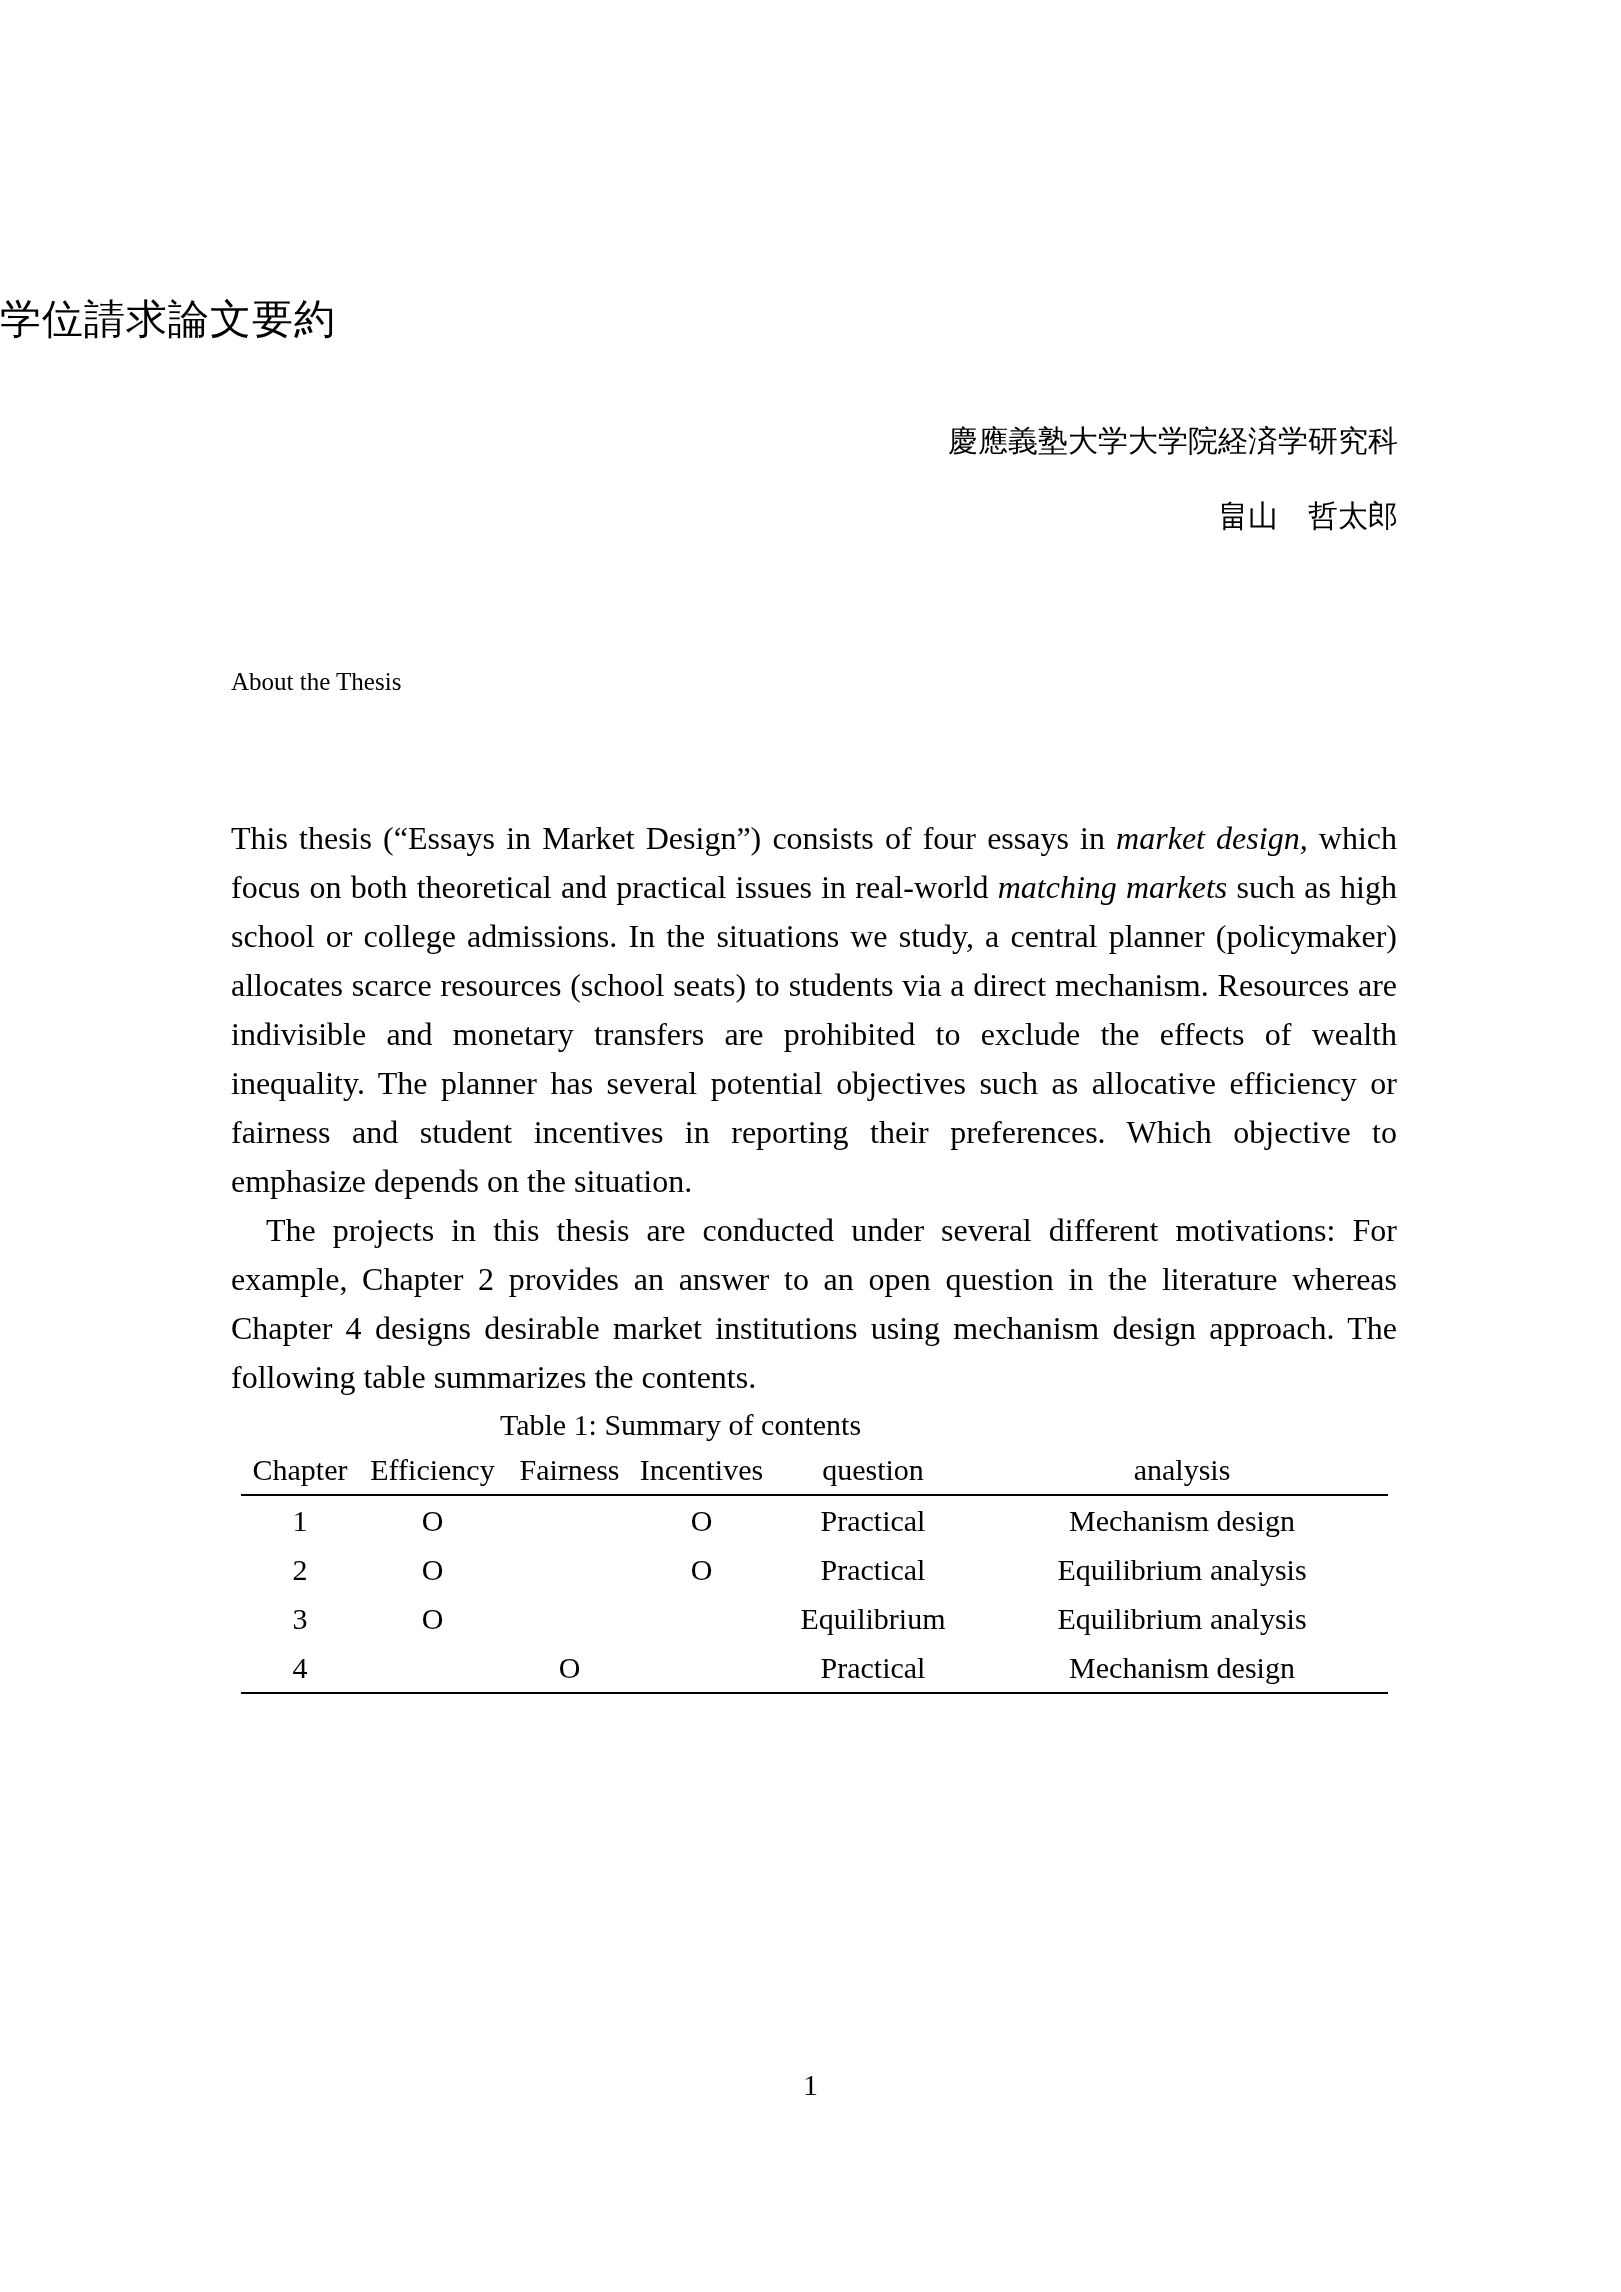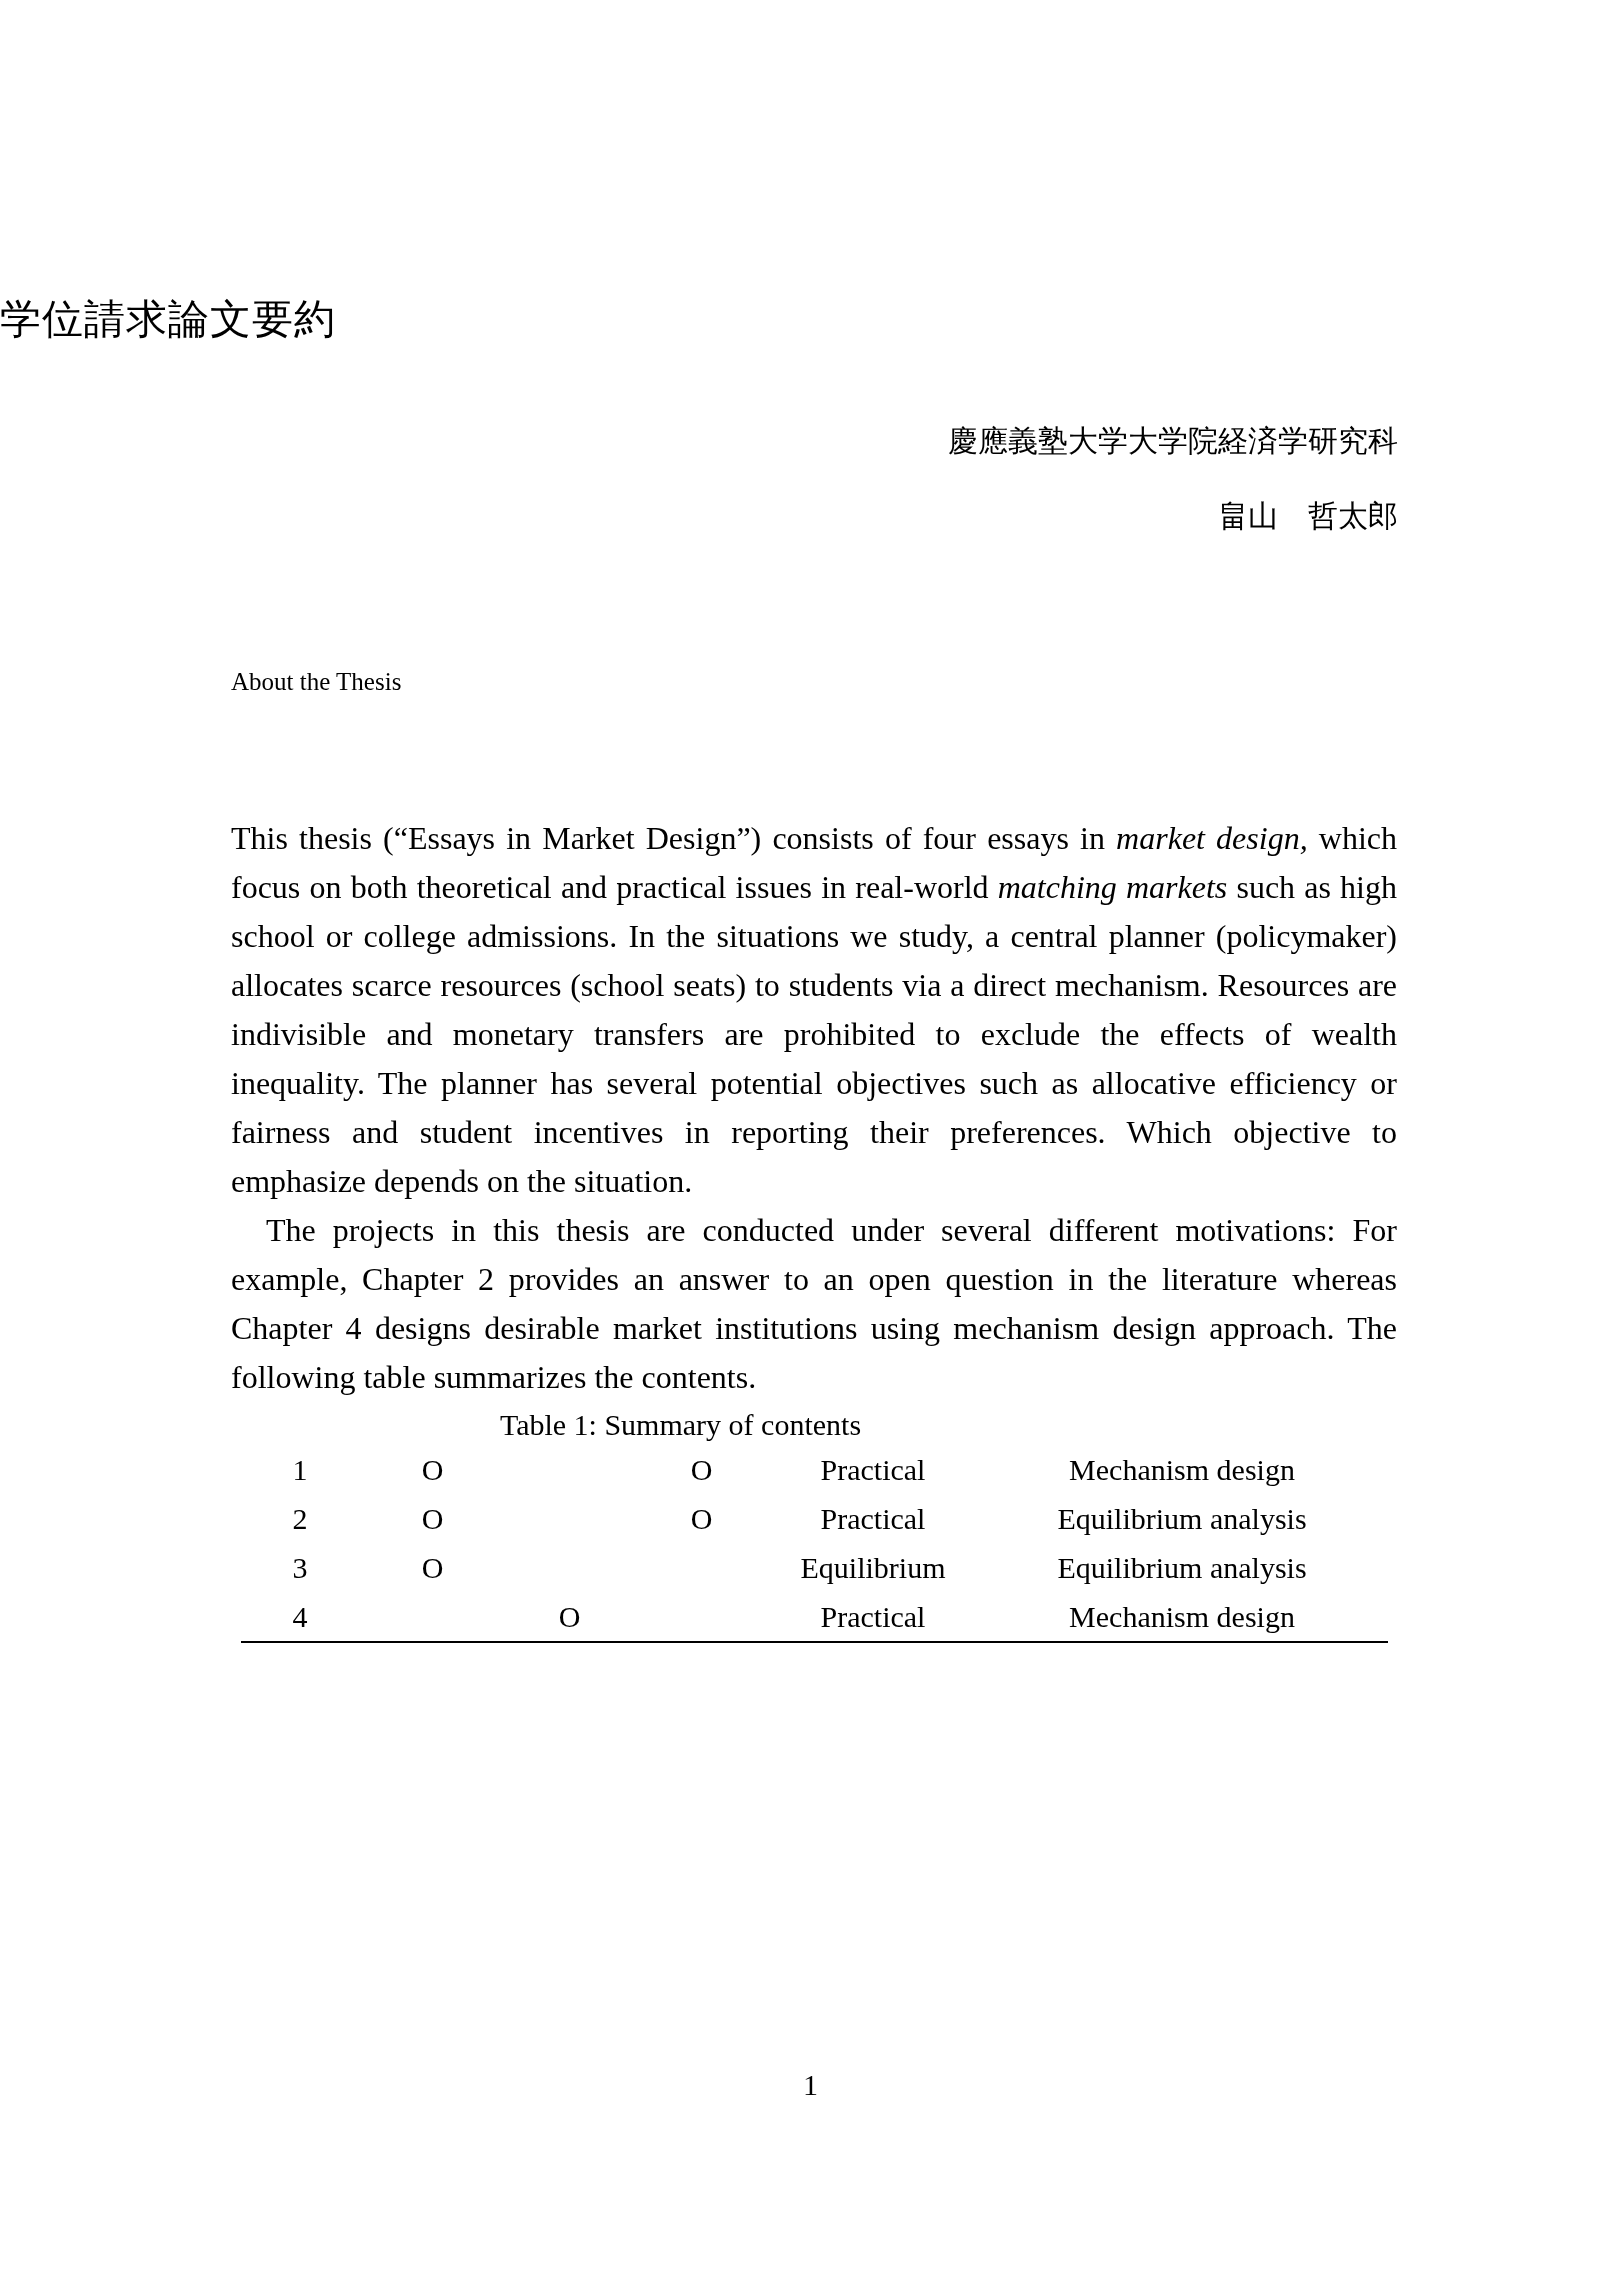--- a/index.html
+++ b/index.html
@@ -45,20 +45,28 @@
 <table>
   <colgroup>
     <col style="width:118px">
       <col style="width:147px">
       <col style="width:127px">
       <col style="width:137px">
       <col style="width:206px">
       <col style="width:412px">
   </colgroup>
   <tbody>
+  <tr class="hdr2">
+    <th>Chapter</th>
+    <th>Efficiency</th>
+    <th>Fairness</th>
+    <th>Incentives</th>
+    <th>question</th>
+    <th>analysis</th>
+  </tr>
   <tr>
     <td>1</td>
     <td>O</td>
     <td></td>
     <td>O</td>
     <td>Practical</td>
     <td>Mechanism design</td>
   </tr>
   <tr>
     <td>2</td>

